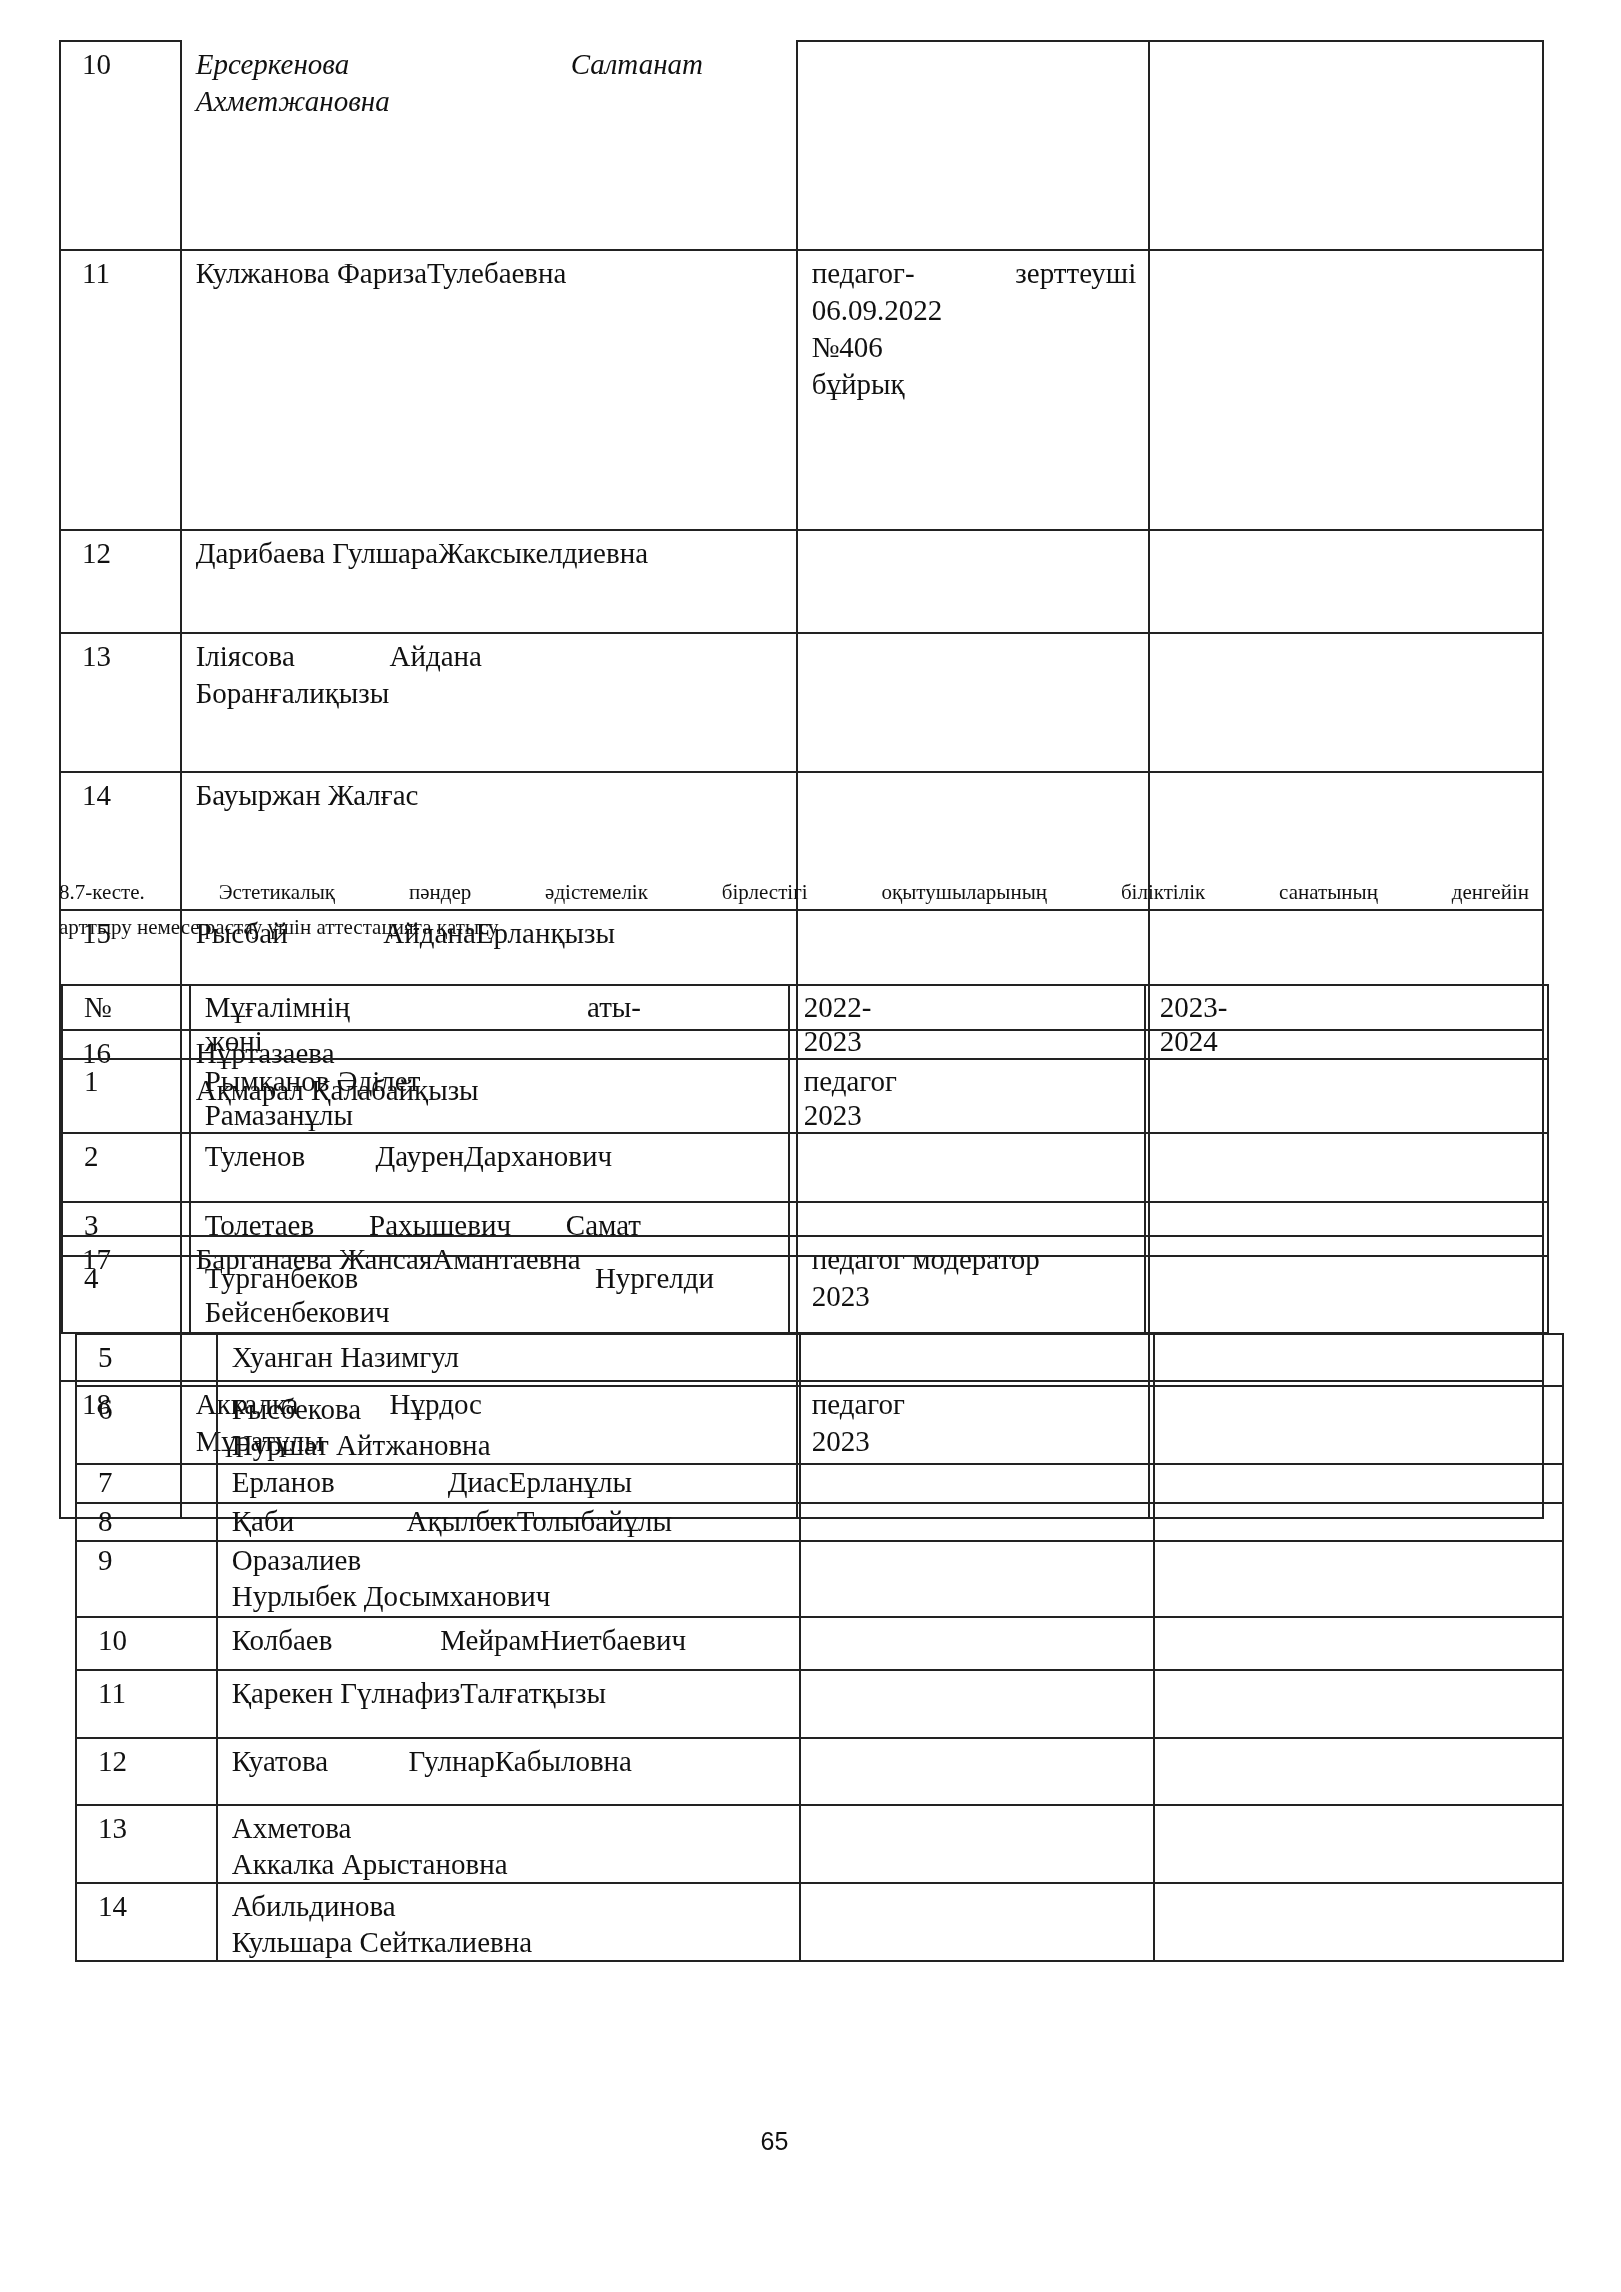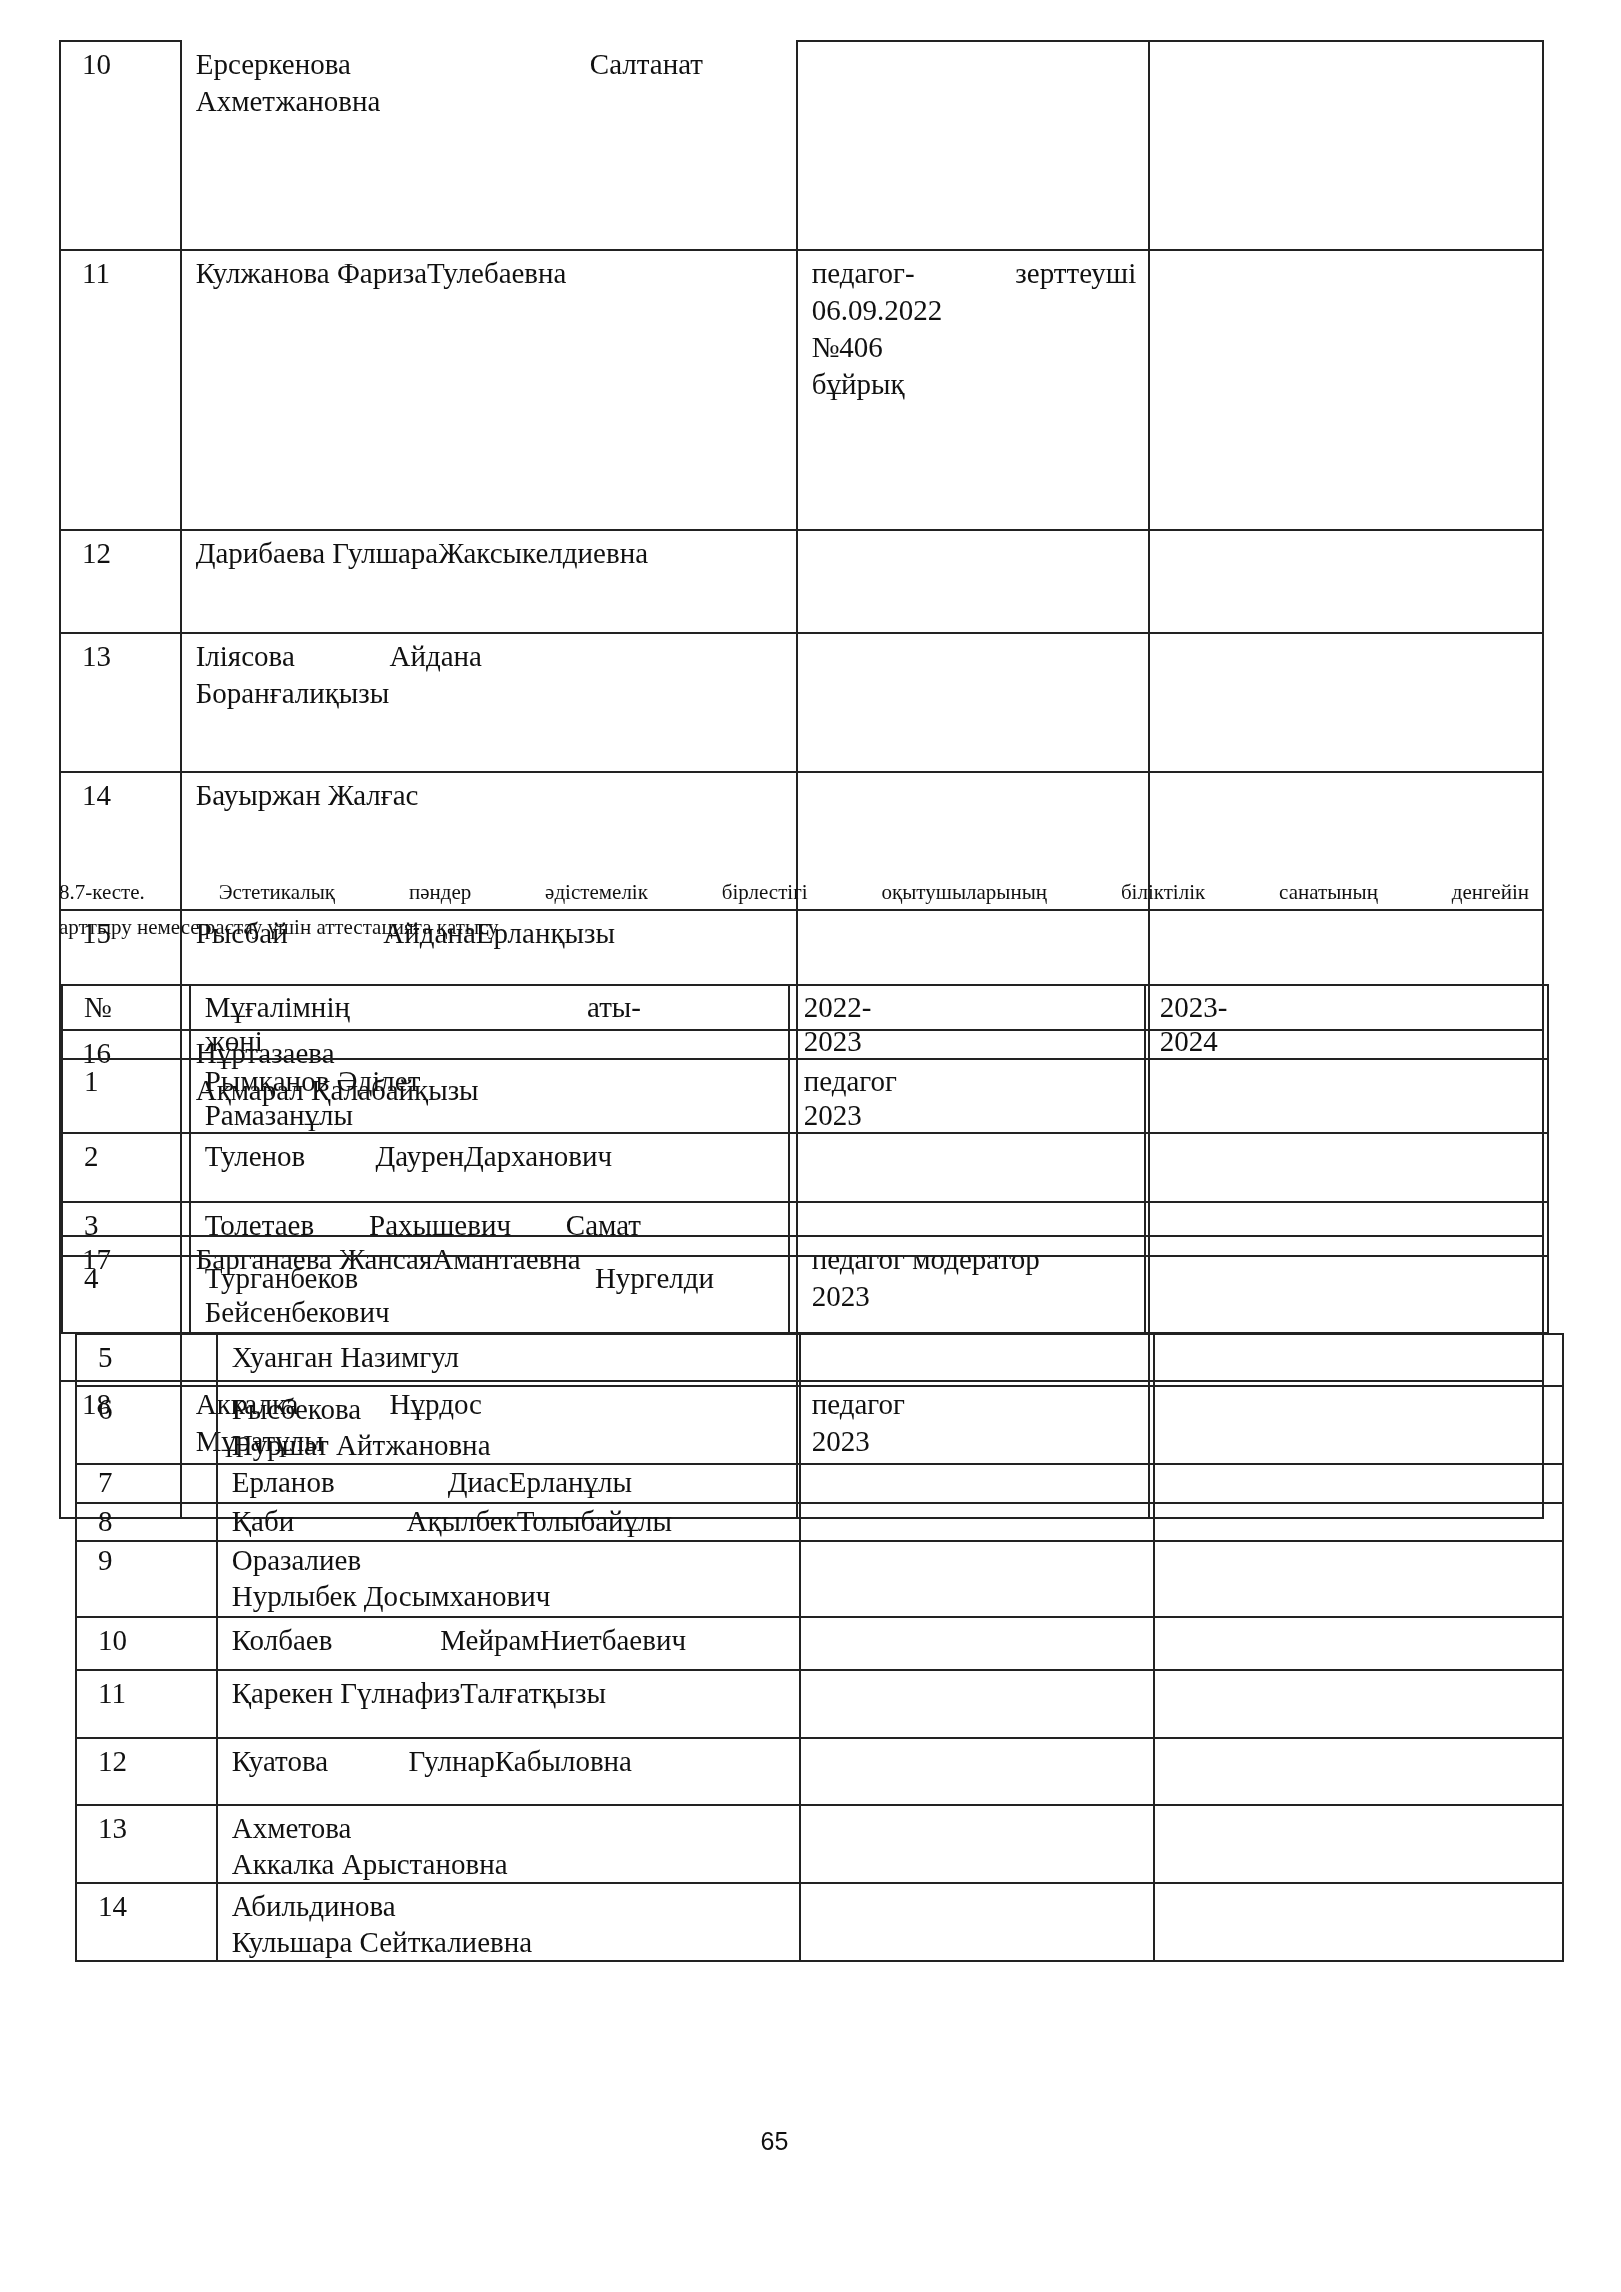--- a/index.html
+++ b/index.html
@@ -12,21 +12,21 @@
   .tbl td {
     border: 2px solid #222222;
     vertical-align: top;
     padding: 3.9px 9.8px 0 13.7px;
     font-size: 29px;
     line-height: 37px;
     overflow: hidden;
   }
   .tbl td.num { padding-left: 21px; }
   .tbl td .jl { display: block; text-align: justify; text-align-last: justify; }
-  .t1 td.notop { border-top-color: transparent; }
+  .t1 td.notop { border-top-color: transparent; font-style: italic; }
   .caption {
     position: absolute; left: 59px; top: 875px; width: 1470px;
     font-size: 21px; line-height: 35px; text-align: justify;
   }
   .caption .l1 { display: block; text-align: justify; text-align-last: justify; }
   .caption .l2 { display: block; }
   .page-num {
     position: absolute; left: 0; width: 1549px; top: 2127px; text-align: center;
     font-family: "Liberation Sans", "DejaVu Sans", sans-serif; font-size: 25px;
   }

